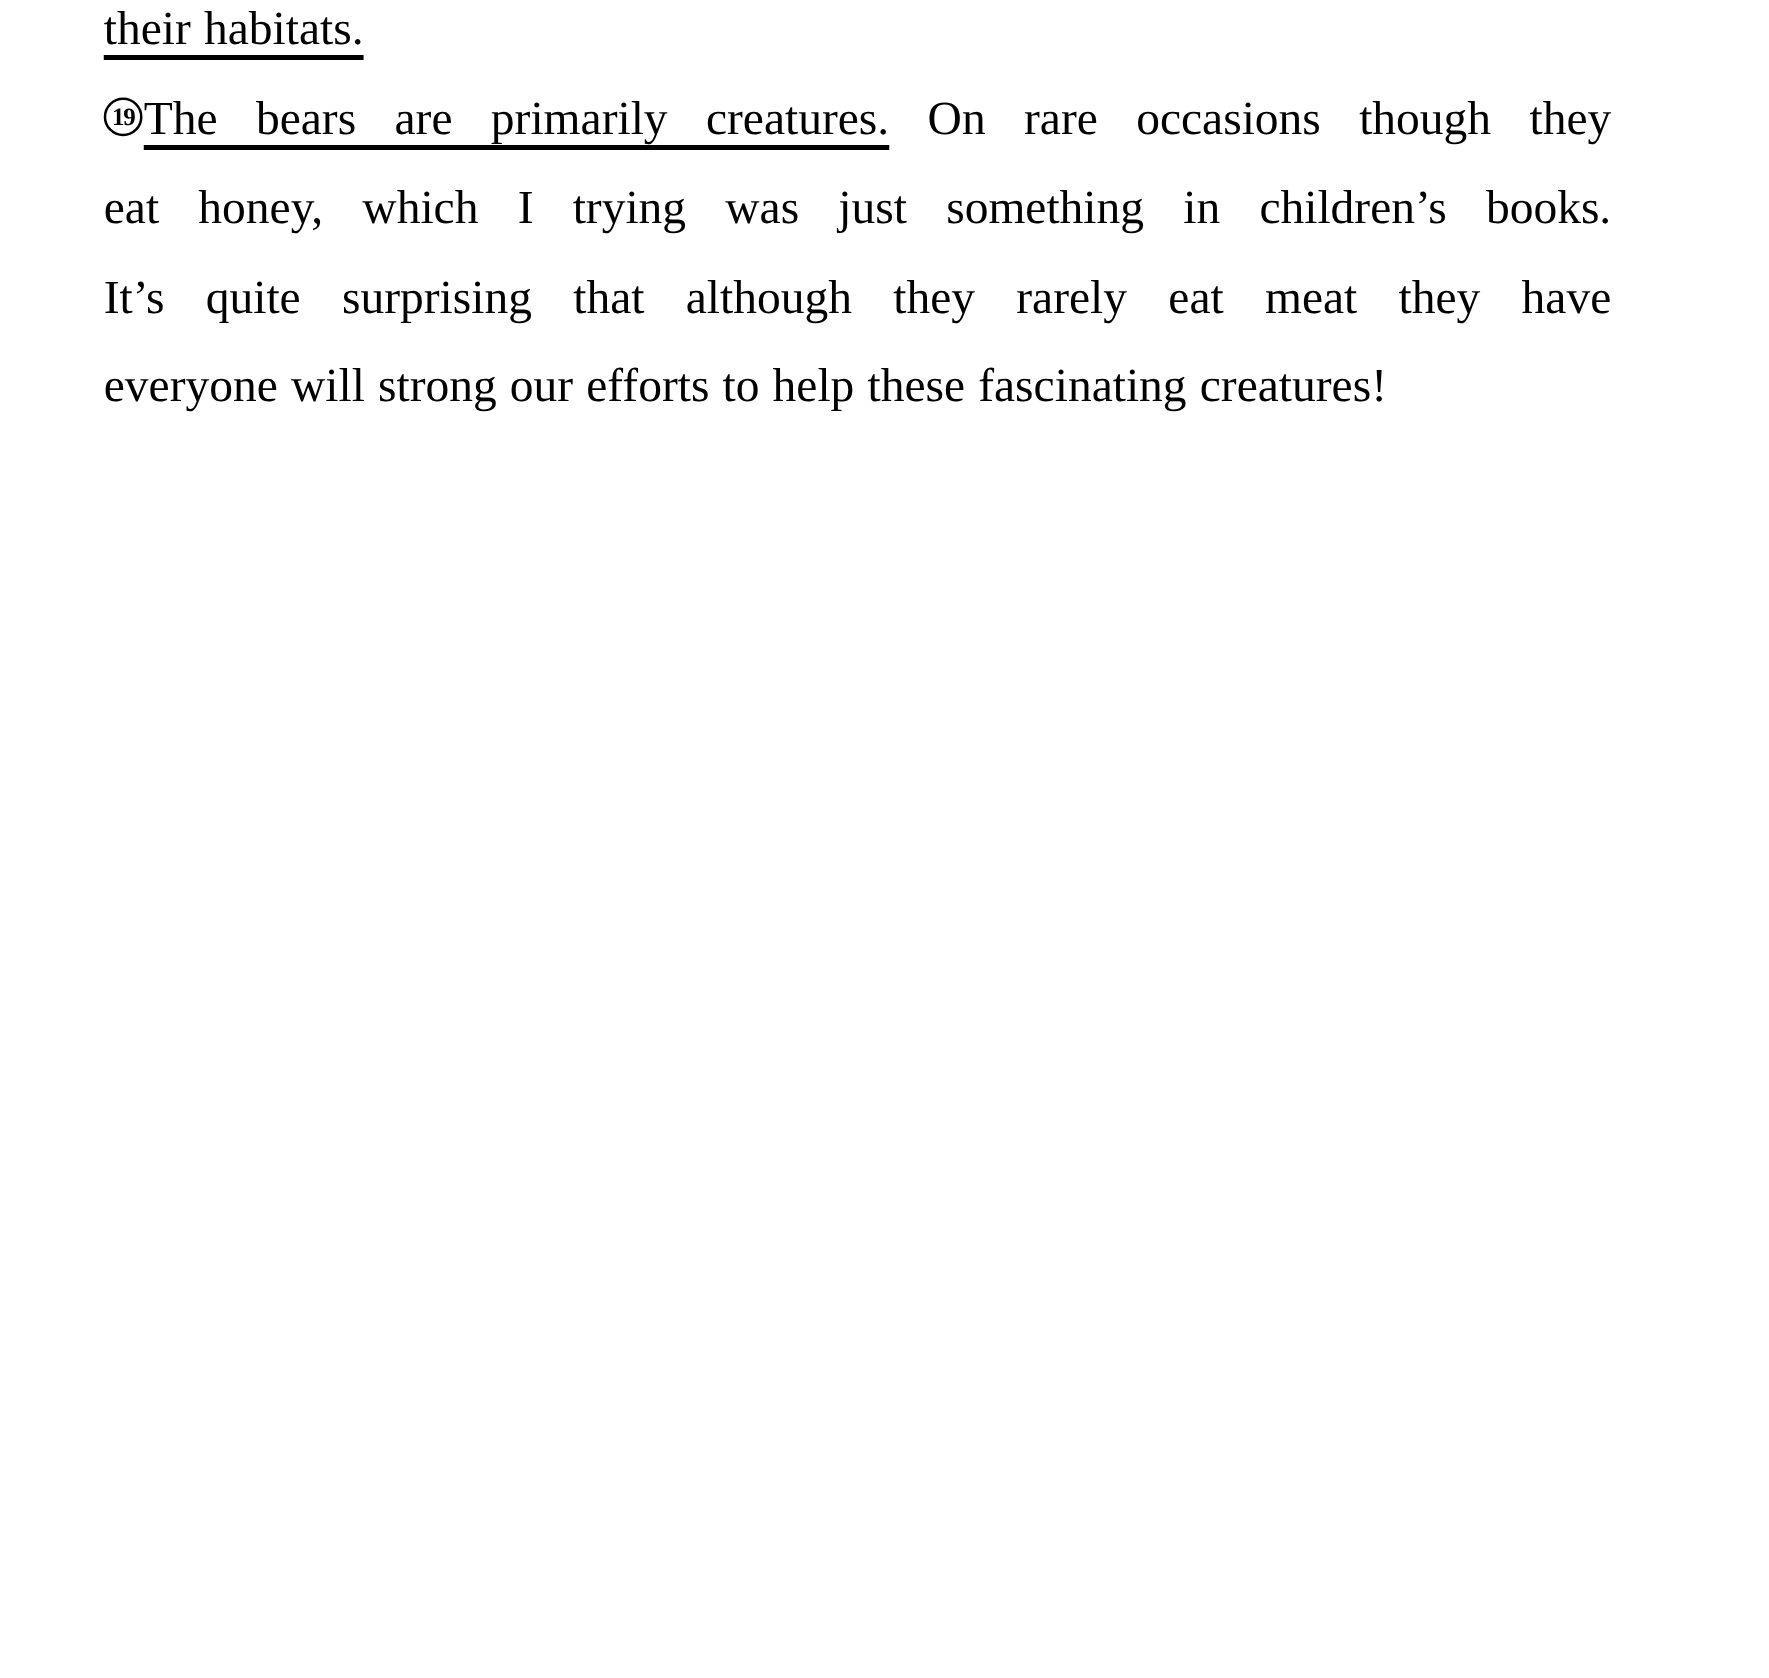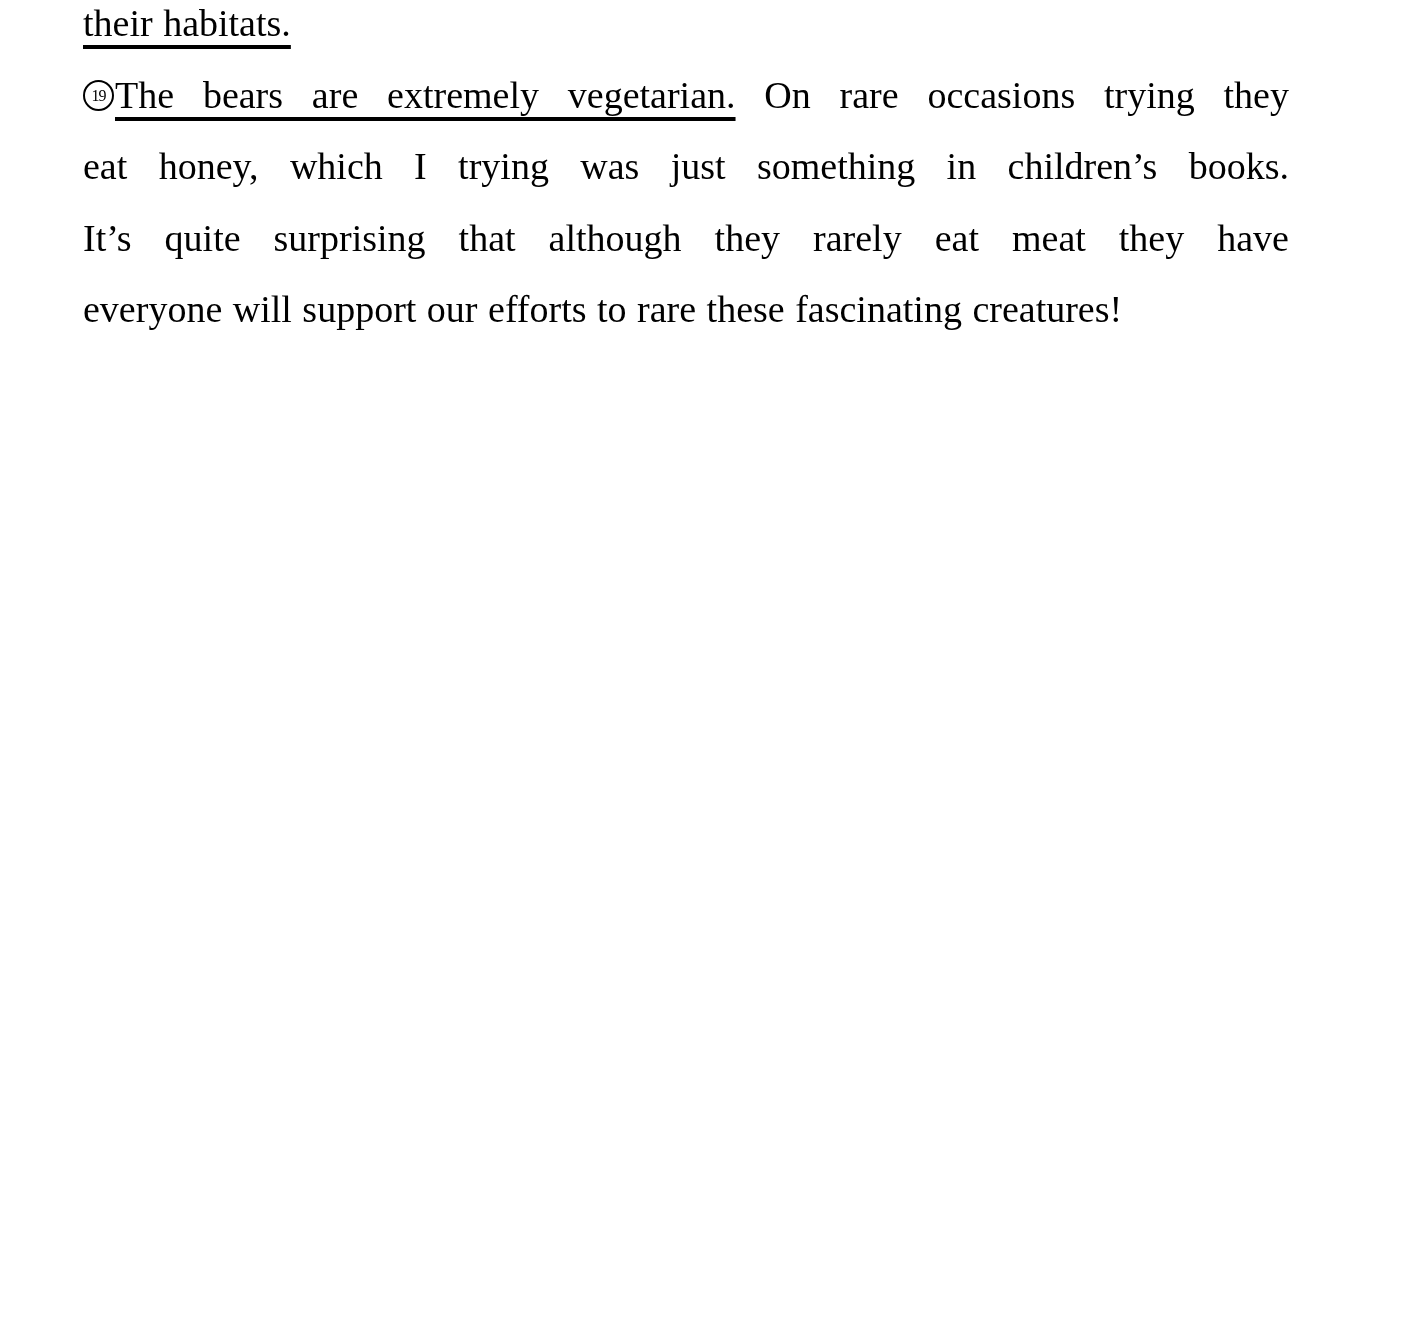--- a/index.html
+++ b/index.html
@@ -37,33 +37,33 @@
     text-underline-offset: 9px;
   }
   .circled {
     display: inline-flex;
     align-items: center;
     justify-content: center;
     width: 31px;
     height: 31px;
     border: 2.5px solid #000000;
     border-radius: 50%;
-    font-size: 16px;
-    font-weight: normal;
+    font-size: 20px;
+    font-weight: bold;
     line-height: 1;
     letter-spacing: -1px;
     vertical-align: 7px;
     margin-right: 1px;
     font-family: "Liberation Serif", "DejaVu Serif", serif;
   }
 </style>
 </head>
 <body>
 
 <div class="page">
   <div class="text-block">
       <div class="line"><span class="seg u">their habitats.</span></div>
-      <div class="line justify"><span class="circled">19</span><span class="seg u">The bears are extremely vegetarian.</span><span class="seg"> On rare occasions trying they</span></div>
+      <div class="line justify"><span class="circled">19</span><span class="seg u">The bears are primarily creatures.</span><span class="seg"> On rare occasions though they</span></div>
       <div class="line justify"><span class="seg">eat honey, which I trying was just something in children’s books.</span></div>
       <div class="line justify"><span class="seg">It’s quite surprising that although they rarely eat meat they have</span></div>
-      <div class="line"><span class="seg">everyone will support our efforts to rare these fascinating creatures!</span></div>
+      <div class="line"><span class="seg">everyone will strong our efforts to help these fascinating creatures!</span></div>
     </div>
 </div>
 
 </body></html>

